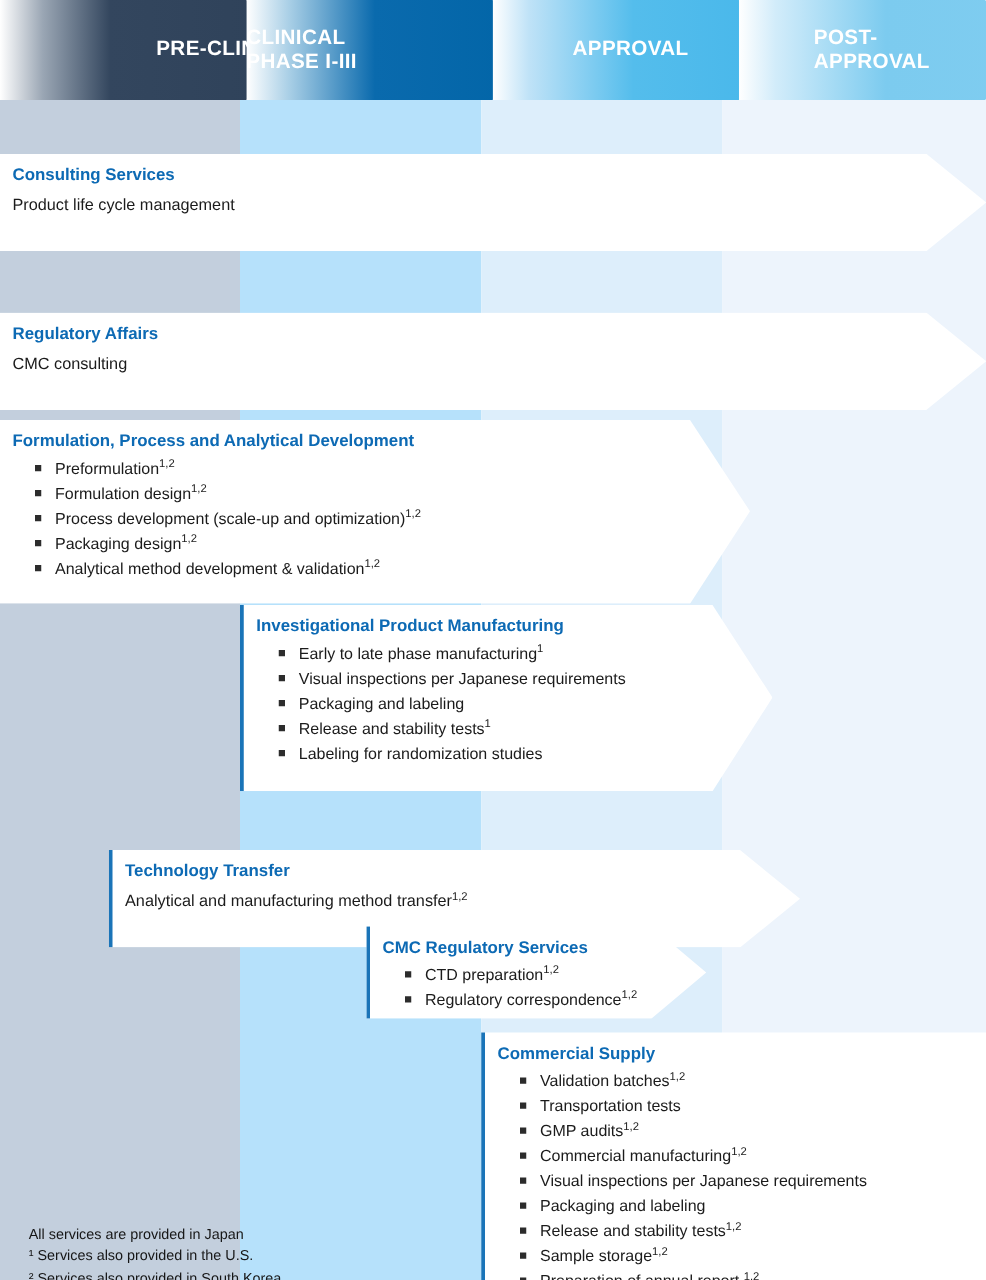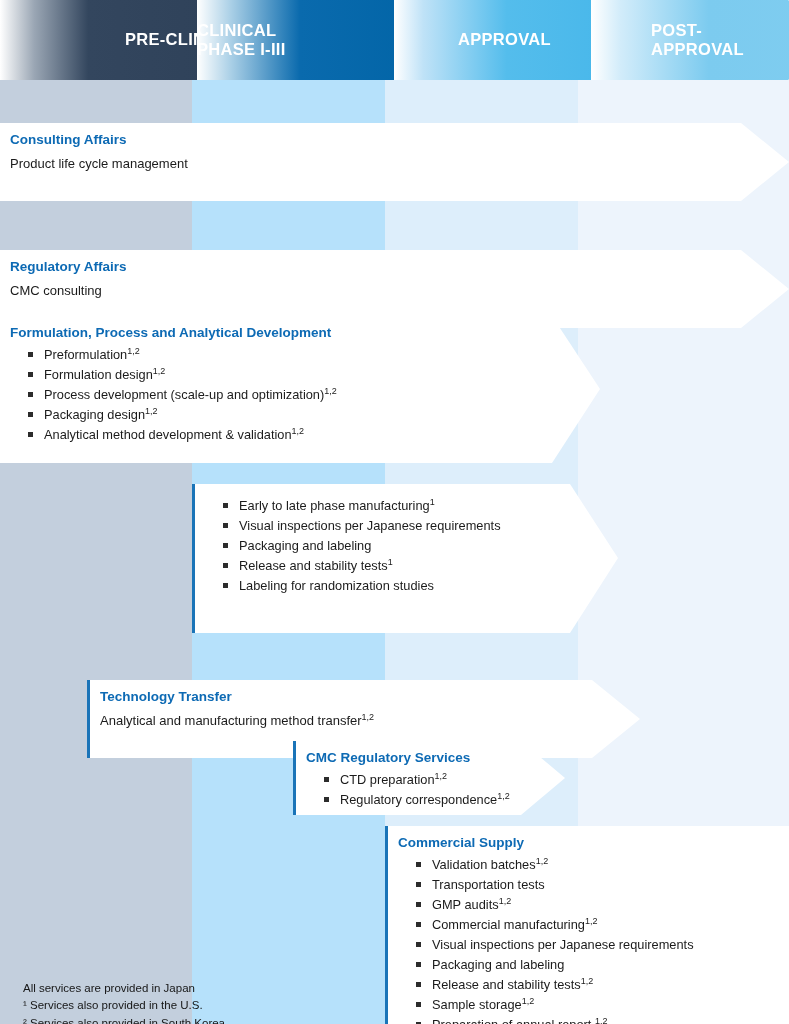--- a/index.html
+++ b/index.html
@@ -111,21 +111,21 @@
   #p-consulting{
     left:0;top:123px;width:789px;height:78px;
     clip-path:polygon(0 0, 741px 0, 789px 39px, 741px 78px, 0 78px);
   }
   #p-regulatory{
     left:0;top:222px;width:789px;height:78px;
     clip-path:polygon(0 0, 741px 0, 789px 39px, 741px 78px, 0 78px);
     margin-top:28px;
   }
   #p-formulation{
-    left:0;top:316px;width:600px;height:147px;
+    left:0;top:336px;width:600px;height:147px;
     clip-path:polygon(0 0, 552px 0, 600px 73px, 552px 147px, 0 147px);
   }
   #p-investigational{
     left:192px;top:484px;width:426px;height:149px;
     clip-path:polygon(0 0, 378px 0, 426px 74px, 378px 149px, 0 149px);
   }
   #p-techtransfer{
     left:87px;top:680px;width:553px;height:78px;
     clip-path:polygon(0 0, 505px 0, 553px 39px, 505px 78px, 0 78px);
   }
@@ -173,41 +173,42 @@
     </div>
     <div class="chev chev-3">
       <span class="lbl">
         <span>POST-</span><br>
         <span>APPROVAL</span>
       </span>
     </div>
   </div>
 
   <div class="panel arrow" id="p-consulting">
-    <div class="title">Consulting Affairs</div>
+    <div class="title">Consulting Services</div>
     <div class="line">Product life cycle management</div>
   </div>
 
   <div class="panel arrow" id="p-regulatory">
     <div class="title">Regulatory Affairs</div>
     <div class="line">CMC consulting</div>
   </div>
 
   <div class="panel arrow" id="p-formulation">
     <div class="title">Formulation, Process and Analytical Development</div>
     <ul>
         <li><span>Preformulation</span><sup>1,2</sup></li>
         <li><span>Formulation design</span><sup>1,2</sup></li>
         <li><span>Process development (scale-up and optimization)</span><sup>1,2</sup></li>
         <li><span>Packaging design</span><sup>1,2</sup></li>
         <li><span>Analytical method development &amp; validation</span><sup>1,2</sup></li>
       </ul>
   </div>
 
   <div class="panel arrow lborder" id="p-investigational">
+    <div class="title">Investigational Product Manufacturing</div>
     <ul>
         <li><span>Early to late phase manufacturing</span><sup>1</sup></li>
         <li><span>Visual inspections per Japanese requirements</span></li>
         <li><span>Packaging and labeling</span></li>
         <li><span>Release and stability tests</span><sup>1</sup></li>
         <li><span>Labeling for randomization studies</span></li>
       </ul>
   </div>
 
   <div class="panel arrow lborder" id="p-techtransfer">

